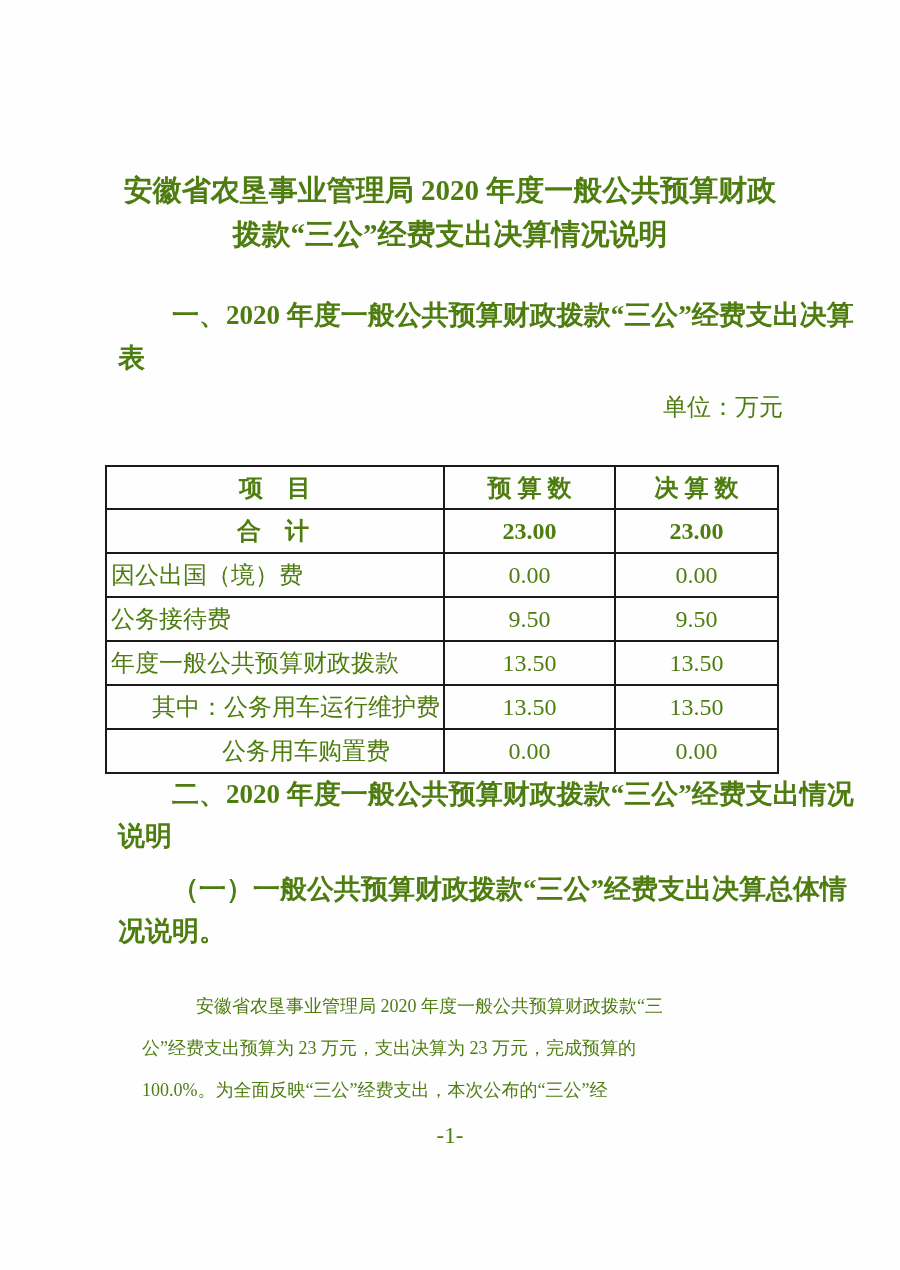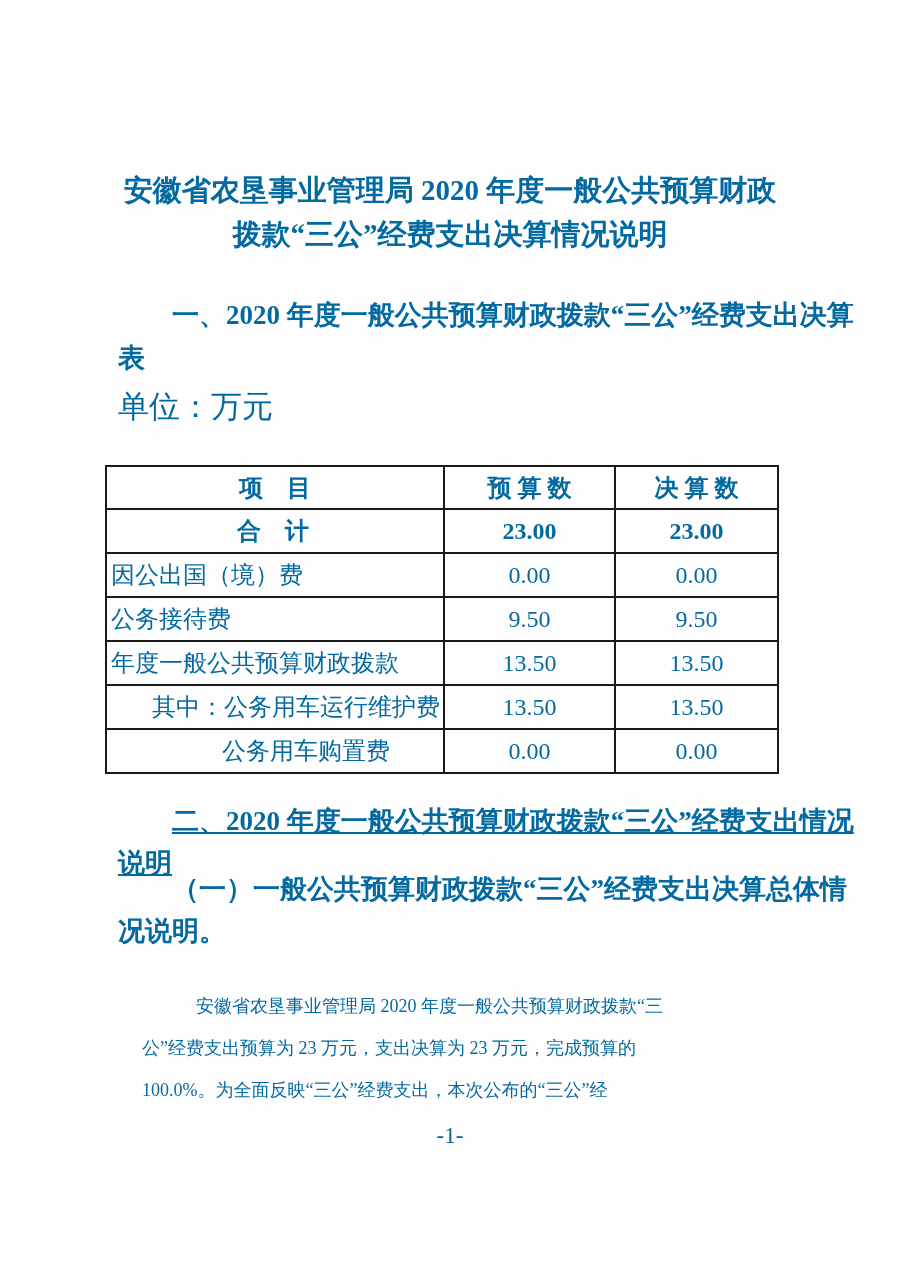--- a/index.html
+++ b/index.html
@@ -2,21 +2,21 @@
 <html><head>
 <meta charset="utf-8">
 <style>
   * { margin: 0; padding: 0; box-sizing: border-box; }
   html, body { background: #ffffff; }
   .page {
     position: relative;
     width: 900px;
     height: 1270px;
     background: #fefefe;
-    color: #0369a1;
+    color: #4d7c0f;
     font-family: "Liberation Serif", "DejaVu Serif", serif;
     overflow: hidden;
   }
   .doc-title {
     position: absolute;
     top: 168px;
     left: 0;
     width: 100%;
     text-align: center;
     font-weight: bold;
@@ -32,21 +32,22 @@
   .heading {
     font-weight: bold;
     font-size: 27px;
     line-height: 43px;
     white-space: nowrap;
   }
   .sec1 { top: 294px; }
   .indent { text-indent: 54px; }
   .unit-line {
     top: 392px;
-    font-size: 31px;
+    text-align: right;
+    font-size: 24px;
     line-height: 30px;
   }
   table.expense {
     position: absolute;
     left: 105px;
     top: 465px;
     width: 672px;
     border-collapse: collapse;
     table-layout: fixed;
     font-size: 24px;
@@ -62,21 +63,21 @@
     font-weight: bold;
     text-align: center;
   }
   table.expense td { height: 44px; }
   td.item { text-align: left; padding-left: 12px; white-space: nowrap; }
   td.item.ind1 { padding-left: 45px; }
   td.item.ind2 { padding-left: 115px; }
   td.num { text-align: center; }
   tr.total td { font-weight: bold; }
   tr.total td.item { text-align: center; padding-left: 0; }
-  .sec2 { top: 800px; line-height: 42px; text-decoration: underline; }
+  .sec2 { top: 773px; line-height: 42px; }
   .subsec { top: 868px; line-height: 42px; }
   .para {
     top: 985px;
     font-size: 18px;
     line-height: 42px;
     white-space: nowrap;
     margin-left: 24px;
   }
   .pagenum {
     position: absolute;

